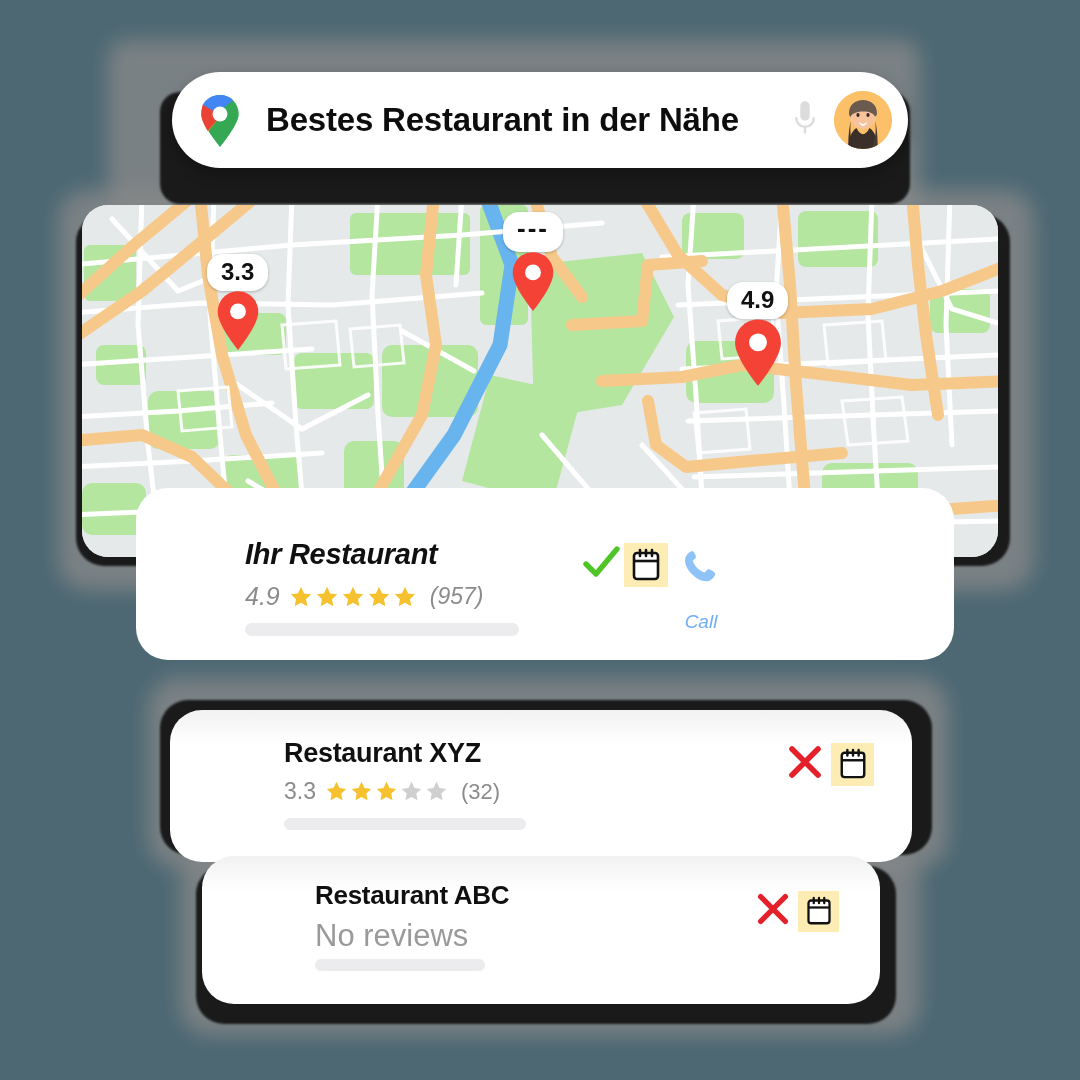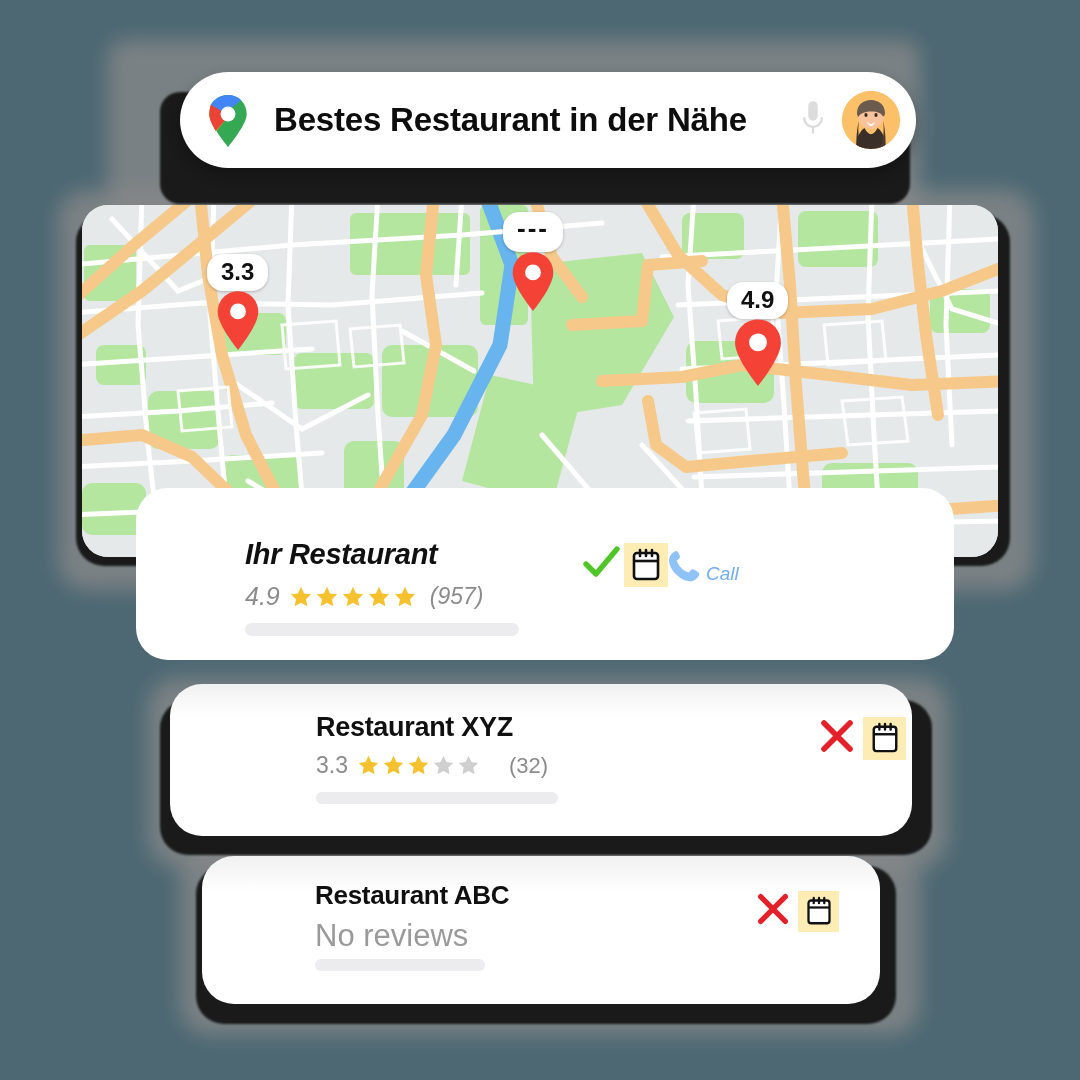--- a/index.html
+++ b/index.html
@@ -32,21 +32,21 @@
     position: absolute;
     background: #8a8a8a;
     opacity: .75;
     filter: blur(10px);
     z-index: 0;
   }
 
   
   .searchbar {
     position: absolute;
-    left: 180px;
+    left: 172px;
     top: 72px;
     width: 736px;
     height: 96px;
     background: #ffffff;
     border-radius: 48px;
     display: flex;
     align-items: center;
     padding: 0 16px 0 22px;
     z-index: 12;
     box-shadow: 0 6px 14px rgba(0,0,0,.28);
@@ -133,23 +133,24 @@
 
   
   .actions {
     position: absolute;
     display: flex;
     align-items: flex-start;
     gap: 26px;
   }
   .action {
     display: flex;
-    flex-direction: row;
+    flex-direction: column;
     align-items: center;
     width: 74px;
+    gap: 6px;
   }
   .action .glyph { height: 52px; display: flex; align-items: center; justify-content: center; }
   .action .lbl {
     margin-top: 11px;
     font-size: 19px;
     color: #6fadf5;
     white-space: nowrap;
   }
 
   .check-cal {
@@ -383,21 +384,21 @@
             <svg width="42" height="42" viewBox="0 0 42 42" aria-hidden="true">
               <path d="M12.5 4c-2 0-5 2.2-6.6 5.4C3.5 14.2 6.2 21.5 12 27.3c5.8 5.8 13.1 8.5 17.9 6.1 3.2-1.6 5.4-4.6 5.4-6.6 0-1.1-3.3-3.3-5.6-4.2-1.3-.5-2.2-.2-3.1.8l-2 2.2c-3-1.2-5.3-2.6-7.3-4.6-2-2-3.4-4.3-4.6-7.3l2.2-2c1-.9 1.3-1.8.8-3.1C14.8 6.3 13.6 4 12.5 4z" fill="#8fc3f8"></path>
             </svg>
           </span>
           <span class="lbl">Call</span>
         </div>
       </div>
     </div>
   </div>
 
-  <div class="card" style="left:170px;top:684px;width:742px;height:152px;z-index:9;background:linear-gradient(180deg,#f1f1f1 0%,#ffffff 22%,#ffffff 100%);padding-left:32px;">
+  <div class="card" style="left:170px;top:710px;width:742px;height:152px;z-index:9;background:linear-gradient(180deg,#f1f1f1 0%,#ffffff 22%,#ffffff 100%);">
     <div class="inner">
       <div class="card-title" style="left:114px;top:28px;font-size:27px;">Restaurant XYZ</div>
 
       <div class="rating-row" style="left:114px;top:68px;">
         <span class="rating-num" style="font-size:23px;">3.3</span>
         <span class="stars">
           <svg width="23" height="23" viewBox="0 0 24 24">
               <path d="M12 1.8l3.1 6.6 7 .9-5.1 4.9 1.3 7-6.3-3.5L5.7 21.2l1.3-7L1.9 9.3l7-.9z" fill="#f5c12e"></path>
             </svg>
           <svg width="23" height="23" viewBox="0 0 24 24">
@@ -406,21 +407,21 @@
           <svg width="23" height="23" viewBox="0 0 24 24">
               <path d="M12 1.8l3.1 6.6 7 .9-5.1 4.9 1.3 7-6.3-3.5L5.7 21.2l1.3-7L1.9 9.3l7-.9z" fill="#f5c12e"></path>
             </svg>
           <svg width="23" height="23" viewBox="0 0 24 24">
               <path d="M12 1.8l3.1 6.6 7 .9-5.1 4.9 1.3 7-6.3-3.5L5.7 21.2l1.3-7L1.9 9.3l7-.9z" fill="#cfcfcf"></path>
             </svg>
           <svg width="23" height="23" viewBox="0 0 24 24">
               <path d="M12 1.8l3.1 6.6 7 .9-5.1 4.9 1.3 7-6.3-3.5L5.7 21.2l1.3-7L1.9 9.3l7-.9z" fill="#cfcfcf"></path>
             </svg>
         </span>
-        <span class="rating-count" style="font-size:22px;margin-left:20px;">(32)</span>
+        <span class="rating-count" style="font-size:22px;margin-left:4px;">(32)</span>
       </div>
 
       <div class="skeleton-bar" style="left:114px;top:108px;width:242px;height:12px;"></div>
 
       <div class="check-cal" style="left:615px;top:32px;gap:6px;">
         <span>
           <svg width="40" height="40" viewBox="0 0 40 40" aria-hidden="true">
             <path d="M7 7 L33 33 M33 7 L7 33" stroke="#e4212a" stroke-width="5.6" stroke-linecap="round"></path>
           </svg>
         </span>

